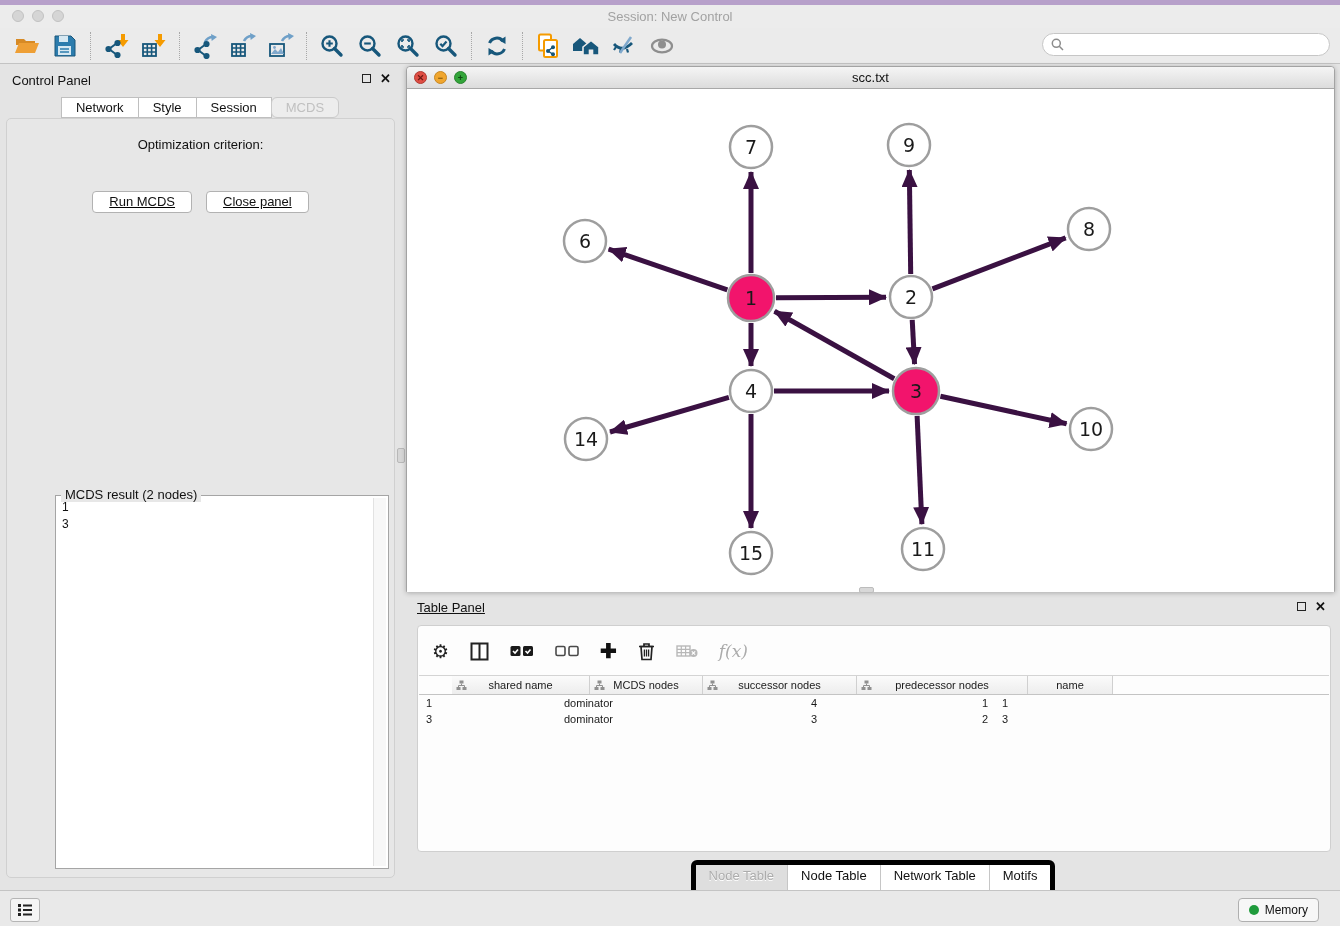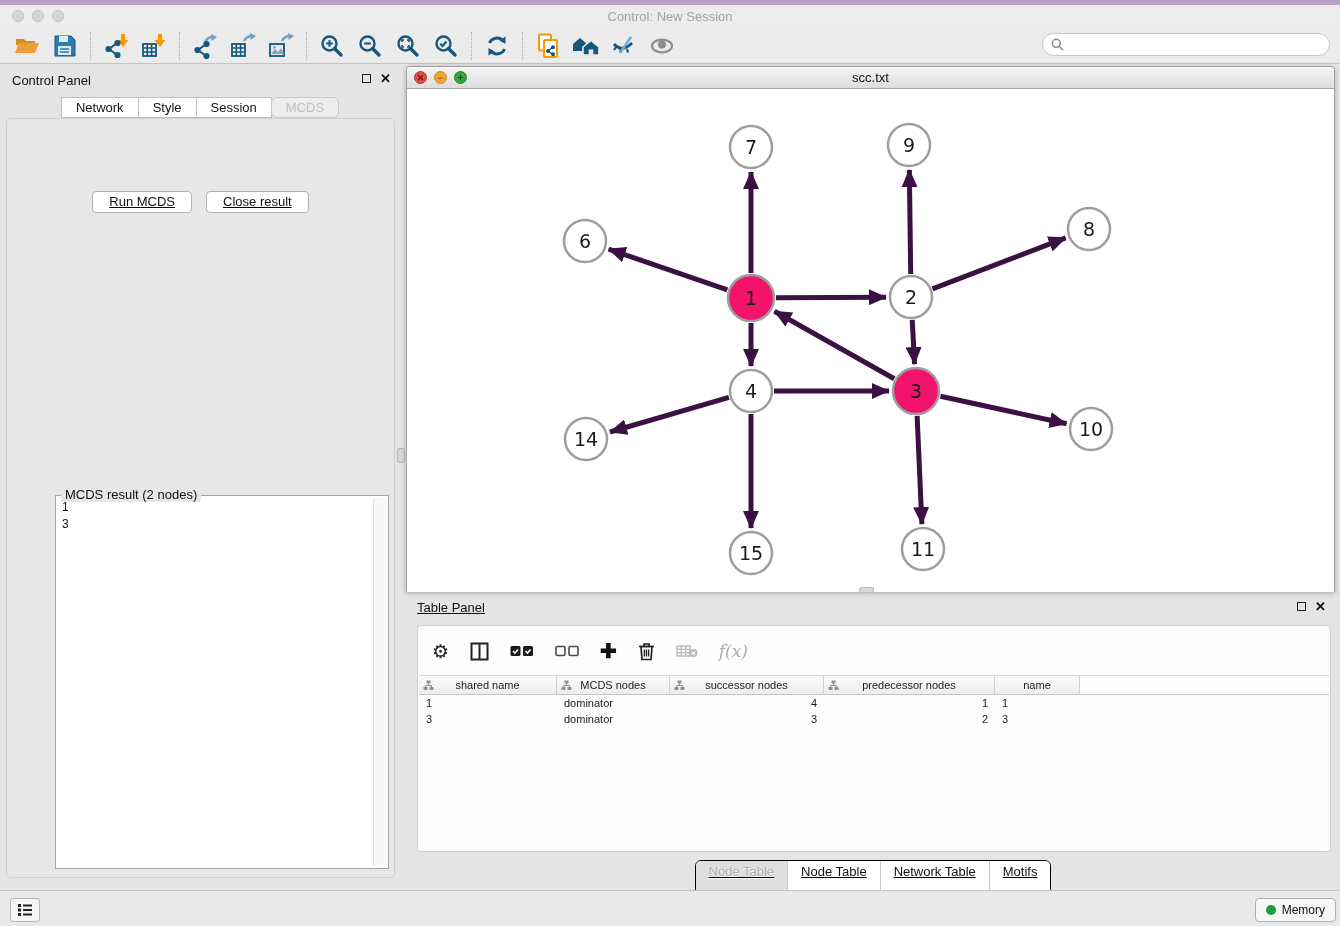--- a/index.html
+++ b/index.html
@@ -59,49 +59,49 @@
   
   #table-panel { position:absolute; left:406px; top:596px; width:934px; height:294px; }
   #tp-title { position:absolute; left:11px; top:4px; font-size:13px; color:#111;text-decoration:underline; }
   #tp-white { position:absolute; left:11px; right:9px; top:29px; height:227px; background:#FDFDFD; border:1px solid #CFCFCF; border-radius:4px; }
   #tp-toolbar { position:absolute; left:14px; top:6px; height:38px; display:flex; align-items:center; gap:21px; }
   .tp-ic { display:flex; align-items:center; justify-content:center; }
   #fx-label { font-size:17px; font-style:italic; font-family:"DejaVu Serif", serif; color:#ABABAB; }
   #gear-glyph { font-size:19px; color:#222; }
   #plus-glyph { font-size:20px; color:#111; font-weight:bold; line-height:20px; }
   #tp-table { position:absolute; left:1px; right:1px; top:49px; }
-  #tp-head { display:flex; border-top:1px solid #D4D4D4; border-bottom:1px solid #C4C4C4; height:20px; }
+  #tp-head { display:flex; border-top:1px solid #D4D4D4; border-bottom:1px solid #C4C4C4; height:20px;padding-left:33px; }
   .th { position:relative; background:linear-gradient(#FBFBFB,#EDEDED); border-right:1px solid #D0D0D0; font-size:11px; color:#1A1A1A; text-align:center; line-height:19px; }
   .th .col-ic { position:absolute; left:4px; top:4px; }
   .tr { display:flex; height:16px; }
   .td { font-size:11px; color:#1A1A1A; line-height:16px; padding:0 7px; white-space:nowrap; overflow:hidden; }
   #tp-tabs { position:absolute; left:0; right:0; top:264px; display:flex; justify-content:center; }
-  #tp-tabs-group { display:flex; border:1px solid #000000; border-radius:6px; overflow:hidden; height:40px; background:#FFFFFF;text-decoration:underline; }
+  #tp-tabs-group { display:flex; border:5px solid #000000; border-radius:6px; overflow:hidden; height:40px; background:#FFFFFF; }
   .tp-tab { padding:0 13px; font-size:13px; line-height:22px; color:#111; background:#FFFFFF; border-left:1px solid #C6C6C6; }
   .tp-tab:first-child { border-left:none; }
   .tp-tab.active { background:#DEDEDE; color:#ACACAC; text-shadow:0 1px 0 #FFFFFF; }
 
   
   #statusbar { position:absolute; left:0; top:890px; width:1340px; height:36px; background:#E9E9E9; border-top:1px solid #C4C4C4; }
   #task-btn { position:absolute; left:10px; top:7px; width:30px; height:24px; background:#F5F5F5; border:1px solid #B5B5B5; border-radius:3px; display:flex; align-items:center; justify-content:center; }
-  #memory-btn { position:absolute; right:4px; top:7px; height:24px; padding:0 10px; background:#F7F7F7; border:1px solid #AFAFAF; border-radius:4px; display:flex; align-items:center; gap:6px; }
+  #memory-btn { position:absolute; right:21px; top:7px; height:24px; padding:0 10px; background:#F7F7F7; border:1px solid #AFAFAF; border-radius:4px; display:flex; align-items:center; gap:6px; }
   #memory-dot { width:10px; height:10px; border-radius:50%; background:#1F9B3C; }
   #memory-label { font-size:12px; color:#111; }
 </style>
 </head>
 <body>
 
 <div id="top-strip"></div>
 <div id="titlebar">
   <div class="traffic">
     <div class="tl"></div>
     <div class="tl"></div>
     <div class="tl"></div>
   </div>
-  <div id="main-title">Control: New Session</div>
+  <div id="main-title">Session: New Control</div>
 </div>
 
 <div id="toolbar">
   <div class="tb-btn">
     <svg width="26" height="26" viewBox="0 0 26 26">
       <path d="M2 6h8l2 2h9v4H2z" fill="#D78A25"></path>
       <path d="M1 20l4-10h20l-4 10z" fill="#EE9F35"></path>
     </svg>
   </div>
   <div class="tb-btn">
@@ -243,23 +243,24 @@
       <div class="close-x">✕</div>
     </div>
   </div>
   <div id="cp-tabs">
       <div class="cp-tab">Network</div>
       <div class="cp-tab">Style</div>
       <div class="cp-tab">Session</div>
       <div class="cp-tab active">MCDS</div>
     </div>
   <div id="cp-content">
+    <div id="opt-label">Optimization criterion:</div>
     <div id="cp-buttons">
       <button class="cp-btn">Run MCDS</button>
-      <button class="cp-btn">Close result</button>
+      <button class="cp-btn">Close panel</button>
     </div>
     <div id="result-fieldset">
       <div id="result-legend">MCDS result (2 nodes)</div>
       <div id="result-text">1
 3</div>
       <div id="result-scroll"></div>
     </div>
   </div>
 </div>
 <div id="v-grip"></div>

